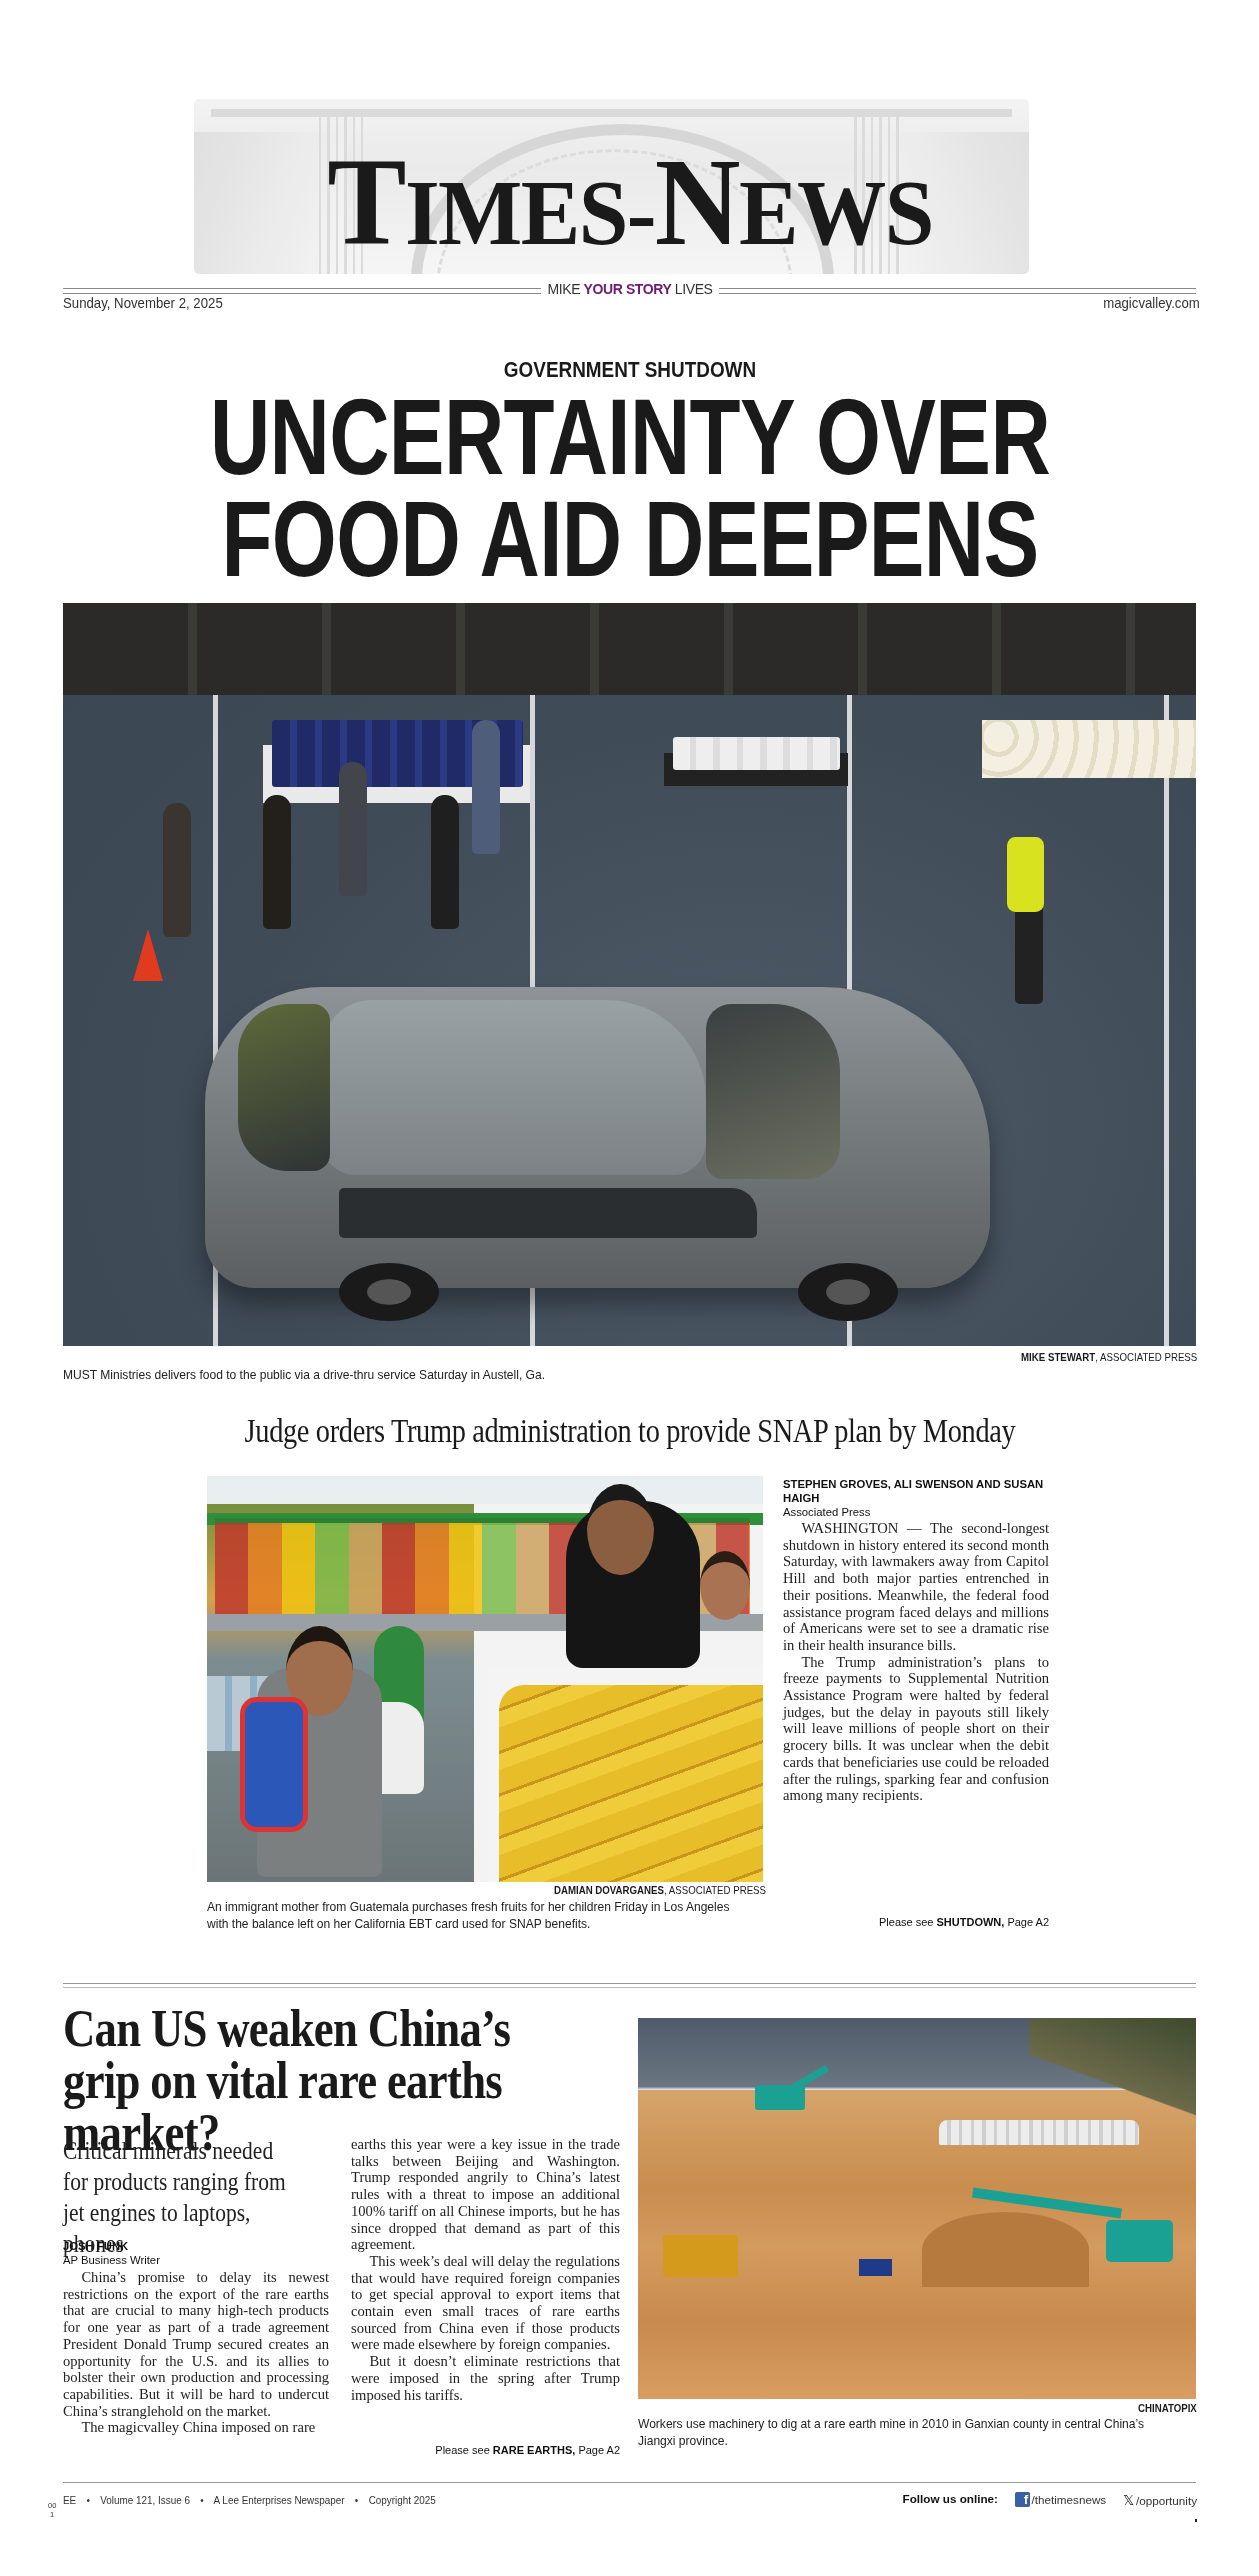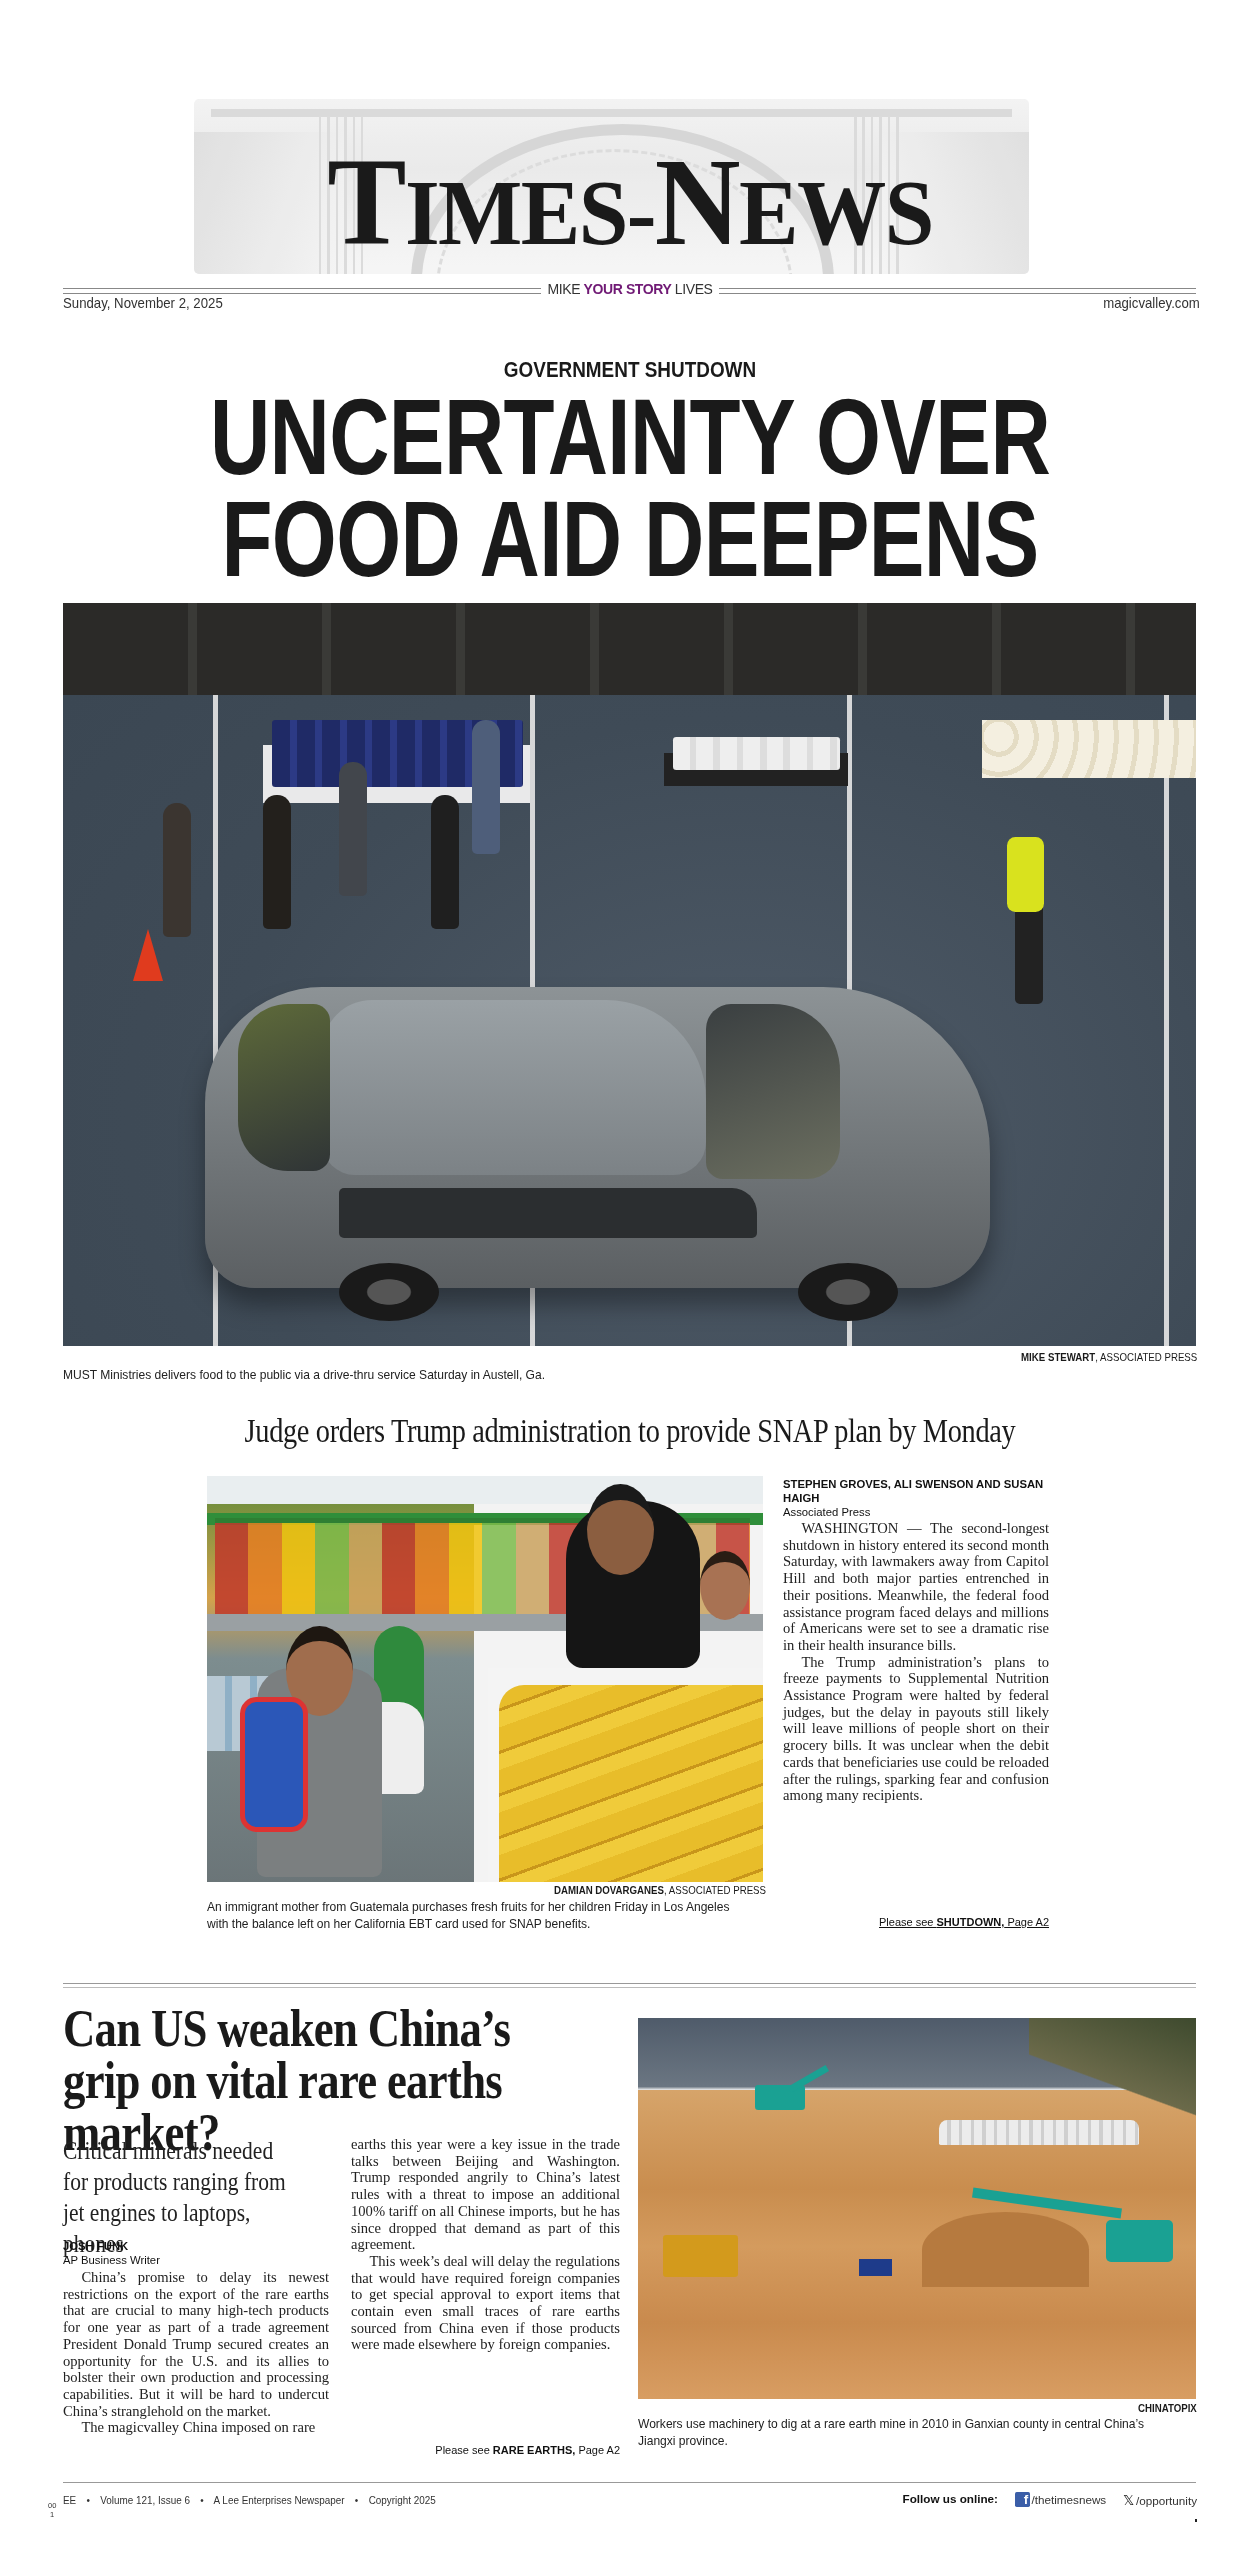--- a/index.html
+++ b/index.html
@@ -89,21 +89,21 @@
 
   .byline { font-family:"Liberation Sans", sans-serif; font-size:11.3px; line-height:14px; color:#111; }
   .byline b { font-weight:bold; display:block; text-transform:uppercase; }
   .body-col { font-family:Liberation Serif, serif; font-size:14.6px; line-height:16.7px; color:#222; text-align:justify; hyphens:manual; }
   .body-col p { margin:0; text-indent:18.4px; }
   .jump { font-family:"Liberation Sans", sans-serif; font-size:11px; color:#111; text-align:right; }
   .jump b { font-weight:bold; }
 
   .snap-byline { left:783px; top:1477px; width:267px; }
   .snap-body { left:783px; top:1520px; width:266px; }
-  .snap-jump { left:783px; top:1916px; width:266px;text-decoration:underline; }
+  .snap-jump { left:783px; top:1916px; width:266px; }
 
   
   .section-rule { left:63px; top:1983px; width:1133px; height:2.5px; border-top:1.7px solid #999; border-bottom:0.8px solid #bbb; }
 
   
   .re-head { left:63px; top:2003px; width:568px; font-family:"Liberation Serif", serif; font-weight:bold; font-size:52px; line-height:52px; color:#1a1a1a; transform:scaleX(0.86); transform-origin:left; letter-spacing:-0.8px; }
   .re-dek { left:63px; top:2135px; width:276px; font-family:"Liberation Serif", serif; font-size:25px; line-height:31px; color:#222; transform:scaleX(0.86); transform-origin:left; }
   .re-byline { left:63px; top:2239px; width:267px; }
   .re-body1 { left:63px; top:2269px; width:266px; }
   .re-body2 { left:351px; top:2136px; width:269px; }
@@ -230,20 +230,21 @@
   <b>JOSH FUNK</b>
   <span>AP Business Writer</span>
 </div>
 <div class="abs body-col re-body1">
   <p>China’s promise to delay its newest restrictions on the export of the rare earths that are crucial to many high-tech products for one year as part of a trade agreement President Donald Trump secured creates an opportunity for the U.S. and its allies to bolster their own production and processing capabilities. But it will be hard to undercut China’s stranglehold on the market.</p>
   <p>The magicvalley China imposed on rare</p>
 </div>
 <div class="abs body-col re-body2">
   <p style="text-indent:0">earths this year were a key issue in the trade talks between Beijing and Washington. Trump responded angrily to China’s latest rules with a threat to impose an additional 100% tariff on all Chinese imports, but he has since dropped that demand as part of this agreement.</p>
   <p>This week’s deal will delay the regulations that would have required foreign companies to get special approval to export items that contain even small traces of rare earths sourced from China even if those products were made elsewhere by foreign companies.</p>
+  <p>But it doesn’t eliminate restrictions that were imposed in the spring after Trump imposed his tariffs.</p>
 </div>
 <div class="abs jump re-jump"><span>Please see </span><b>RARE EARTHS,</b><span> Page A2</span></div>
 
 <div class="abs photo photo-mine">
   <div class="hill"></div>
   <div class="bags"></div>
   <div class="exc1"></div>
     <div class="arm1"></div>
   <div class="pile"></div>
   <div class="arm2"></div>

